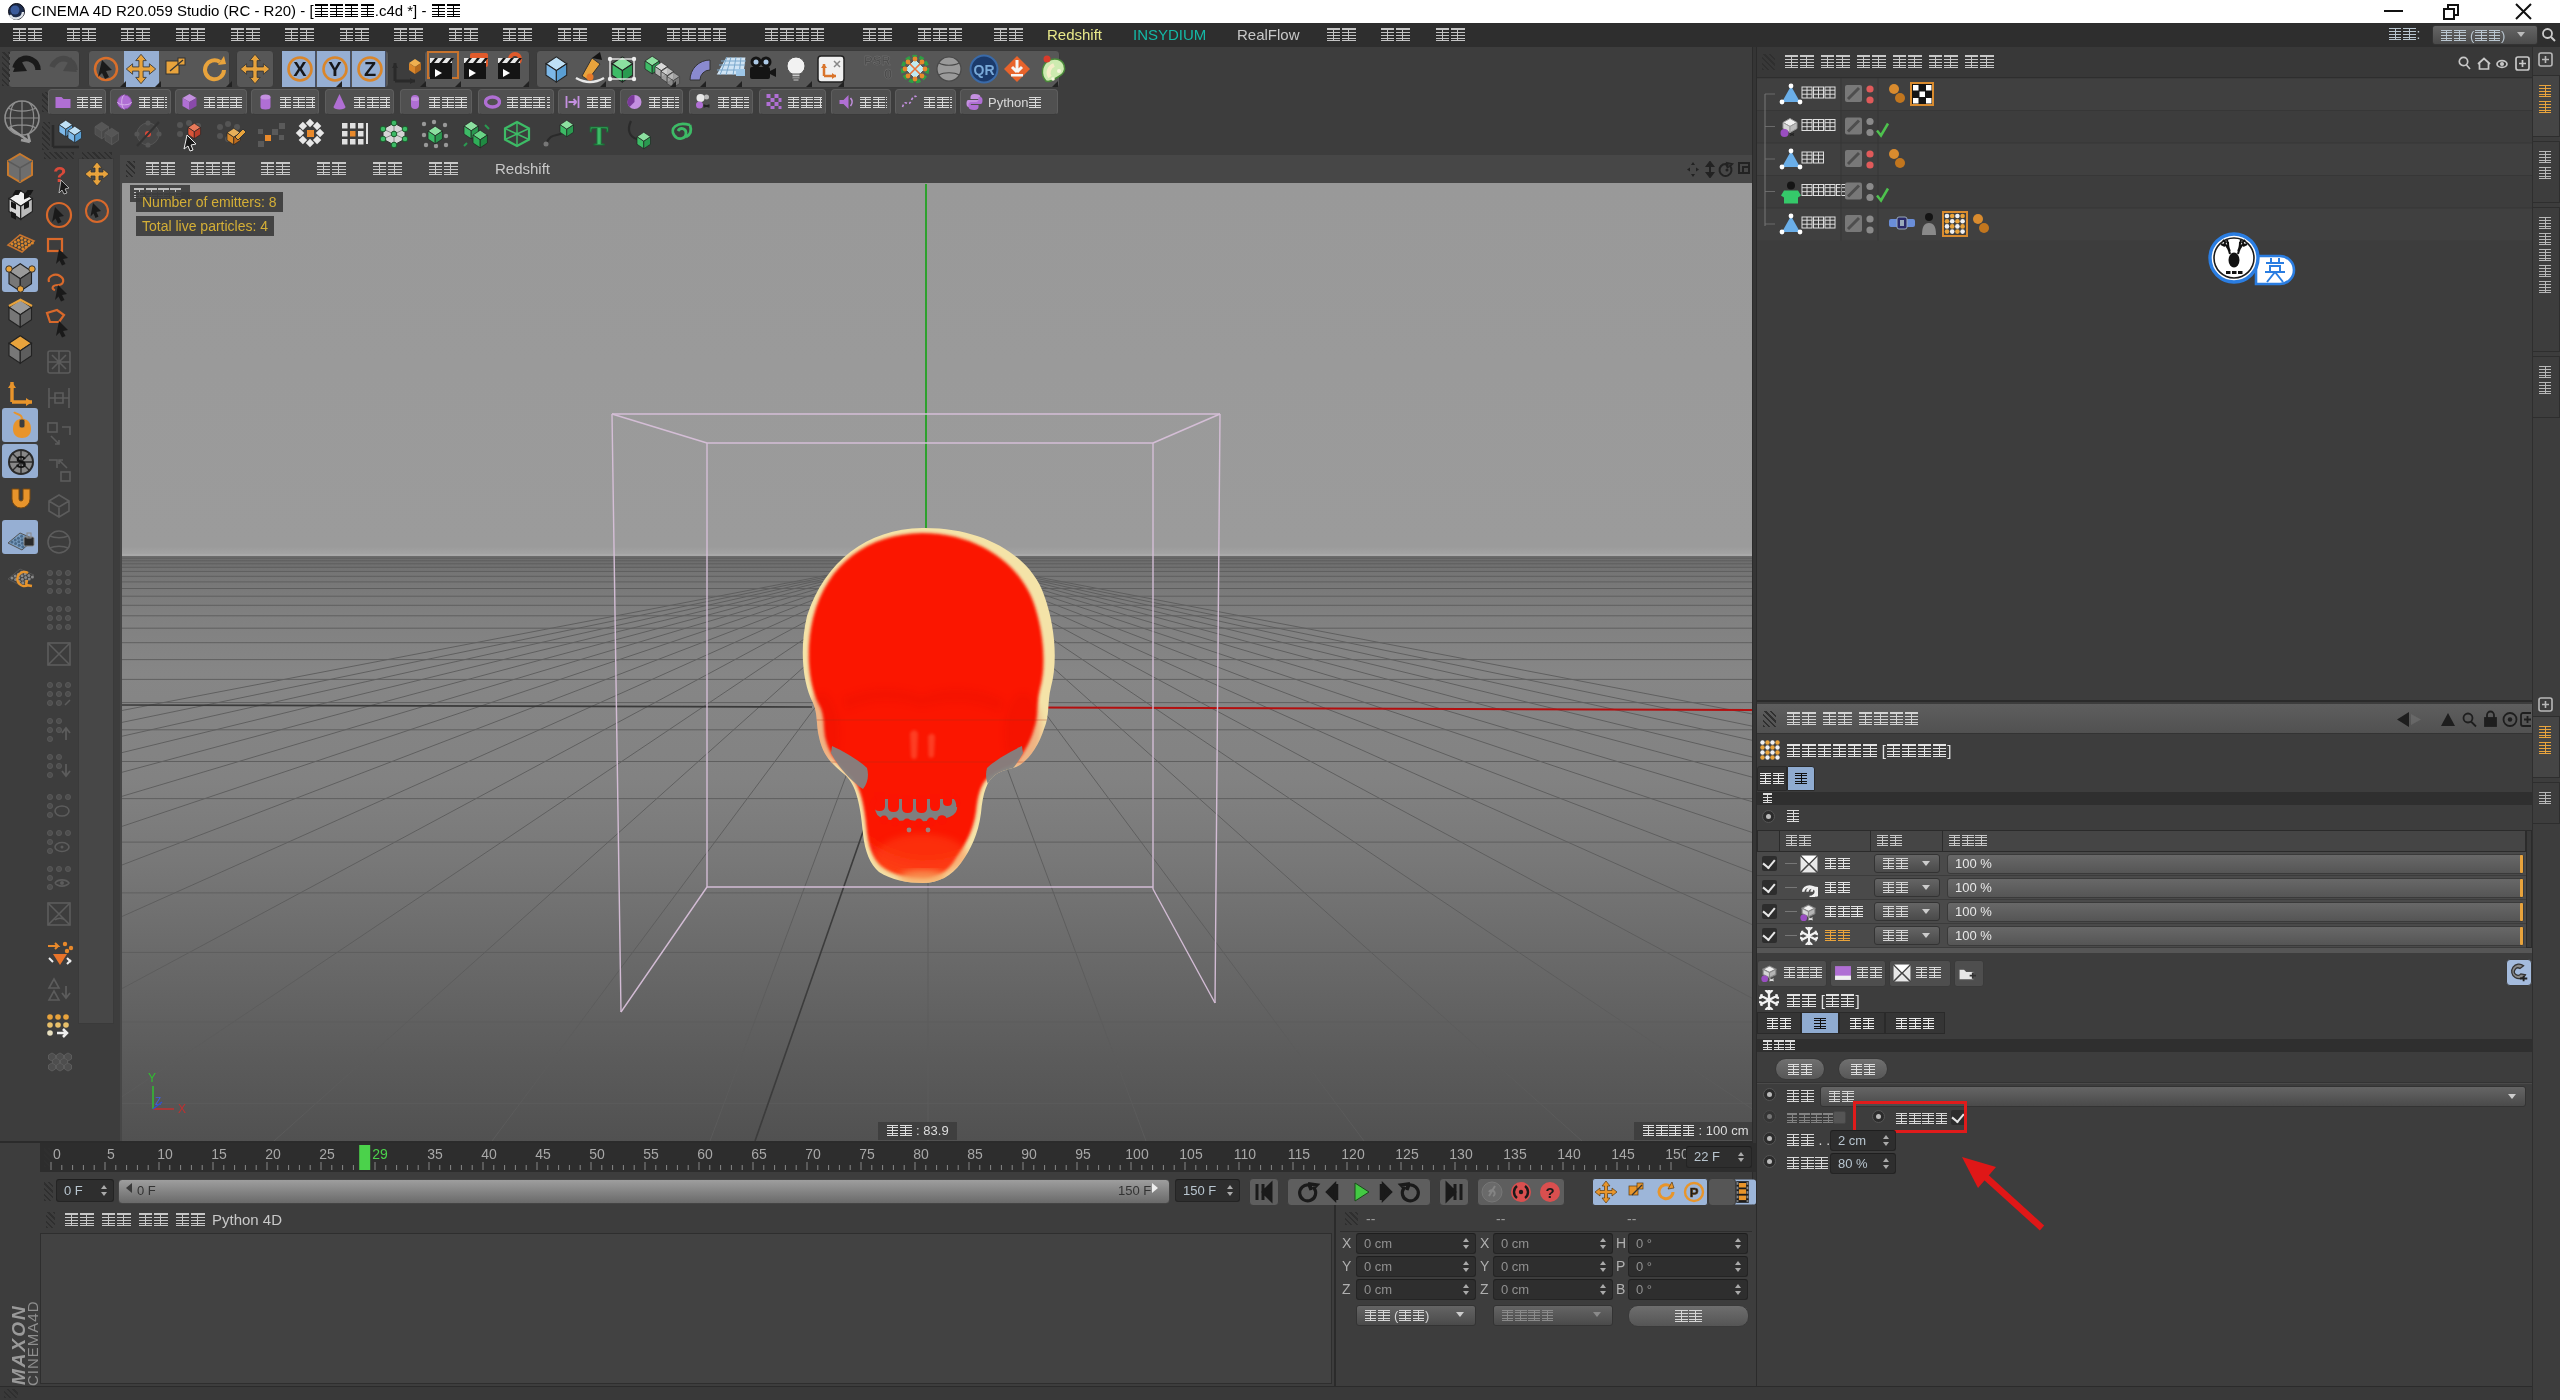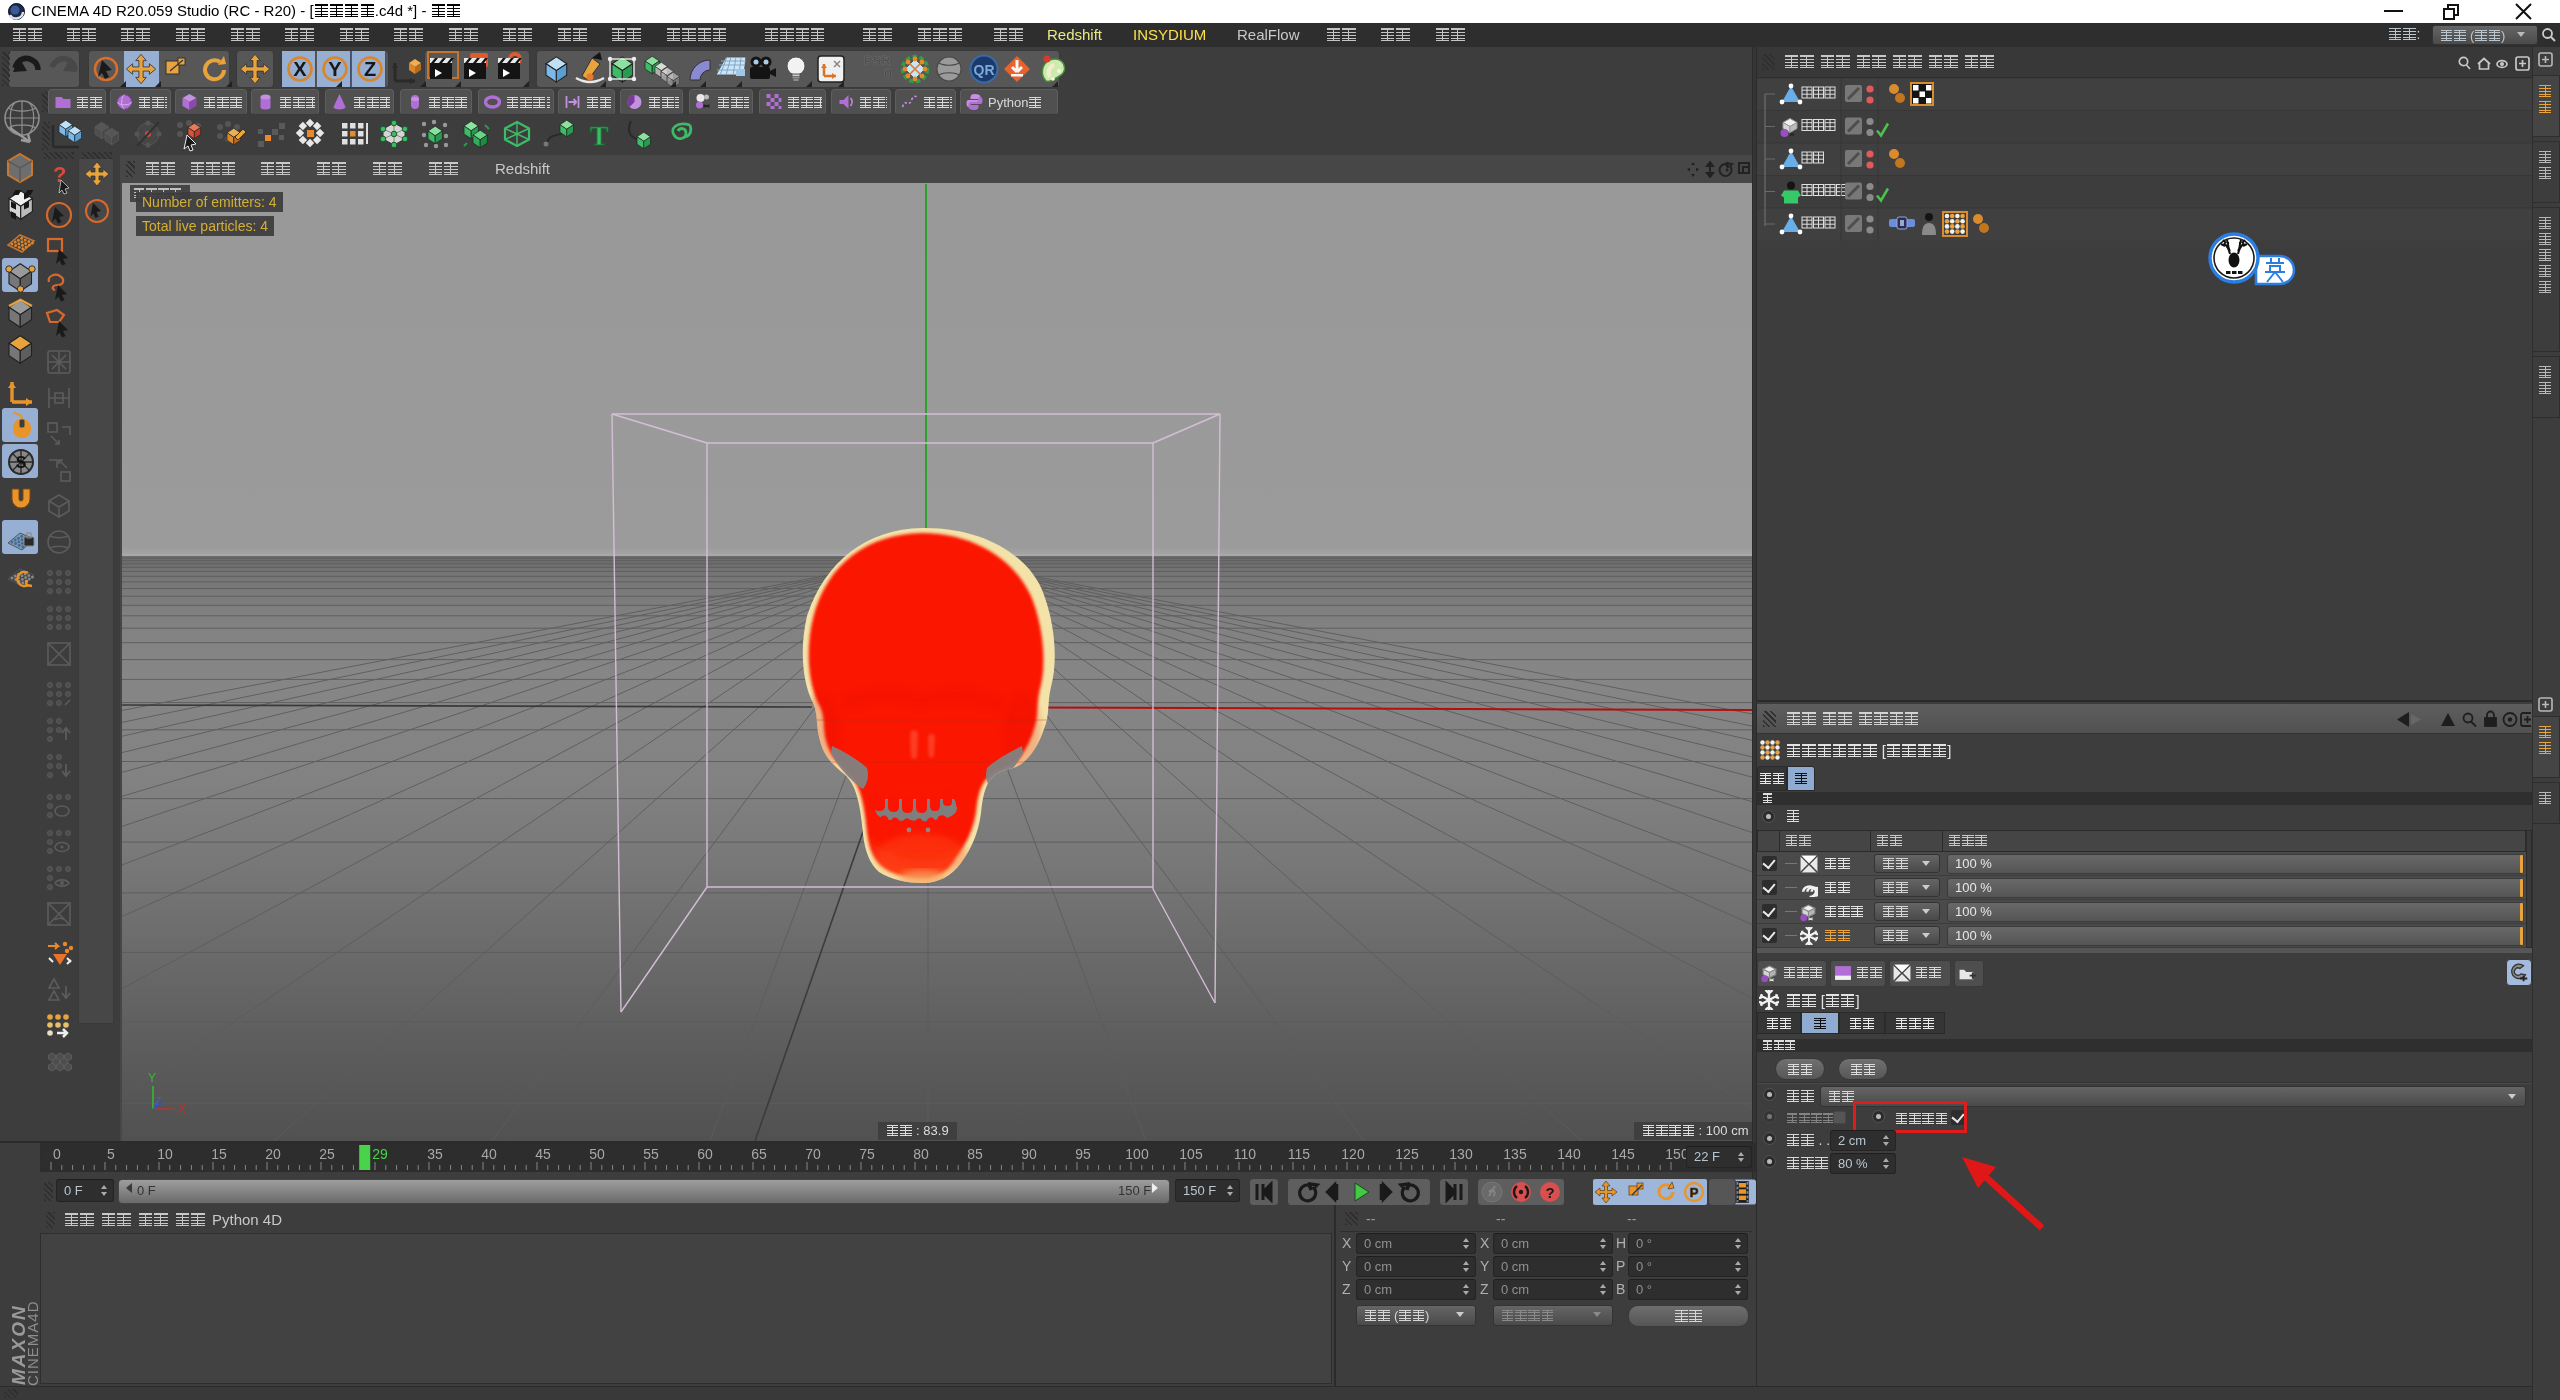--- a/index.html
+++ b/index.html
@@ -51,21 +51,21 @@
 <div class="a" style="left:448px;top:26px;font-size:15px;color:#c4c4c4"><span class="h"></span><span class="h"></span></div>
 <div class="a" style="left:502px;top:26px;font-size:15px;color:#c4c4c4"><span class="h"></span><span class="h"></span></div>
 <div class="a" style="left:557px;top:26px;font-size:15px;color:#c4c4c4"><span class="h"></span><span class="h"></span></div>
 <div class="a" style="left:611px;top:26px;font-size:15px;color:#c4c4c4"><span class="h"></span><span class="h"></span></div>
 <div class="a" style="left:666px;top:26px;font-size:15px;color:#c4c4c4"><span class="h"></span><span class="h"></span><span class="h"></span><span class="h"></span></div>
 <div class="a" style="left:764px;top:26px;font-size:15px;color:#c4c4c4"><span class="h"></span><span class="h"></span><span class="h"></span><span class="h"></span></div>
 <div class="a" style="left:862px;top:26px;font-size:15px;color:#c4c4c4"><span class="h"></span><span class="h"></span></div>
 <div class="a" style="left:917px;top:26px;font-size:15px;color:#c4c4c4"><span class="h"></span><span class="h"></span><span class="h"></span></div>
 <div class="a" style="left:993px;top:26px;font-size:15px;color:#c4c4c4"><span class="h"></span><span class="h"></span></div>
 <div class="a" style="left:1047px;top:26px;font-size:15px;color:#e9e98a">Redshift</div>
-<div class="a" style="left:1133px;top:26px;font-size:15px;color:#fde047">INSYDIUM</div>
+<div class="a" style="left:1133px;top:26px;font-size:15px;color:#14b8a6">INSYDIUM</div>
 <div class="a" style="left:1237px;top:26px;font-size:15px;color:#c8c8c8">RealFlow</div>
 <div class="a" style="left:1326px;top:26px;font-size:15px;color:#c4c4c4"><span class="h"></span><span class="h"></span></div>
 <div class="a" style="left:1380px;top:26px;font-size:15px;color:#c4c4c4"><span class="h"></span><span class="h"></span></div>
 <div class="a" style="left:1435px;top:26px;font-size:15px;color:#c4c4c4"><span class="h"></span><span class="h"></span></div>
 <div class="a" style="left:2388px;top:26px;font-size:14px;color:#b9c6d0"><span class="h"></span><span class="h"></span>:</div>
 <div class="drop" style="left:2432px;top:25px;width:106px;height:20px;color:#b9c6d0"><span class="h"></span><span class="h"></span> (<span class="h"></span><span class="h"></span>)</div>
 <div class="dar" style="left:2517px;top:32px;border-top-color:#bbb"></div>
 <svg class="a" style="left:2541px;top:27px" width="16" height="16">
     <circle cx="6.5" cy="6.5" r="4.5" fill="none" stroke="#ccc" stroke-width="1.8"></circle>
     <path d="M10 10 14 14" stroke="#ccc" stroke-width="2"></path>
@@ -996,21 +996,21 @@
     <g font-family="Liberation Sans" font-size="12">
       <text x="26" y="898" fill="#30c030">Y</text>
       <path d="M31 902 V925" stroke="#30c030" stroke-width="1.5"></path>
       <text x="33" y="921" fill="#4060e0" font-size="10">Z</text>
       <path d="M31 925 H52" stroke="#c03030" stroke-width="1.5"></path>
       <text x="56" y="929" fill="#c03030">X</text>
       <path d="M31 925 l9 -7" stroke="#3050d0" stroke-width="1.5"></path>
     </g>
   </svg>
 <div class="a" style="left:130px;top:185px;width:60px;height:17px;background:#454545;color:#c0c0c0;font-size:12px;padding:1px 3px"><span class="h"></span><span class="h"></span><span class="h"></span><span class="h"></span></div>
-<div class="a" style="left:136px;top:192px;background:rgba(60,60,60,.92);color:#d4af37;font-size:14px;padding:2px 6px">Number of emitters: 4</div>
+<div class="a" style="left:136px;top:192px;background:rgba(60,60,60,.92);color:#d4af37;font-size:14px;padding:2px 6px">Number of emitters: 8</div>
 <div class="a" style="left:136px;top:216px;background:rgba(60,60,60,.92);color:#d4af37;font-size:14px;padding:2px 6px">Total live particles: 4</div>
 <div class="a" style="left:878px;top:1122px;background:#3f3f3f;color:#ddd;font-size:13px;padding:1px 8px 2px"><span class="h"></span><span class="h"></span> : 83.9</div>
 <div class="a" style="left:1634px;top:1122px;background:#3f3f3f;color:#ddd;font-size:13px;padding:1px 8px 2px"><span class="h"></span><span class="h"></span><span class="h"></span><span class="h"></span> : 100 cm</div>
 <div class="a" style="left:0;top:1141px;width:2560px;height:2px;background:#2b2b2b"></div>
 <div class="a" style="left:1752px;top:47px;width:5px;height:1353px;background:#353535;border-left:1px solid #2b2b2b;border-right:1px solid #2b2b2b"></div>
 <div class="a" style="left:40px;top:1143px;width:1716px;height:29px;background:#2d2d2d"></div>
 <div class="a g" style="left:44px;top:1148px;width:9px;height:19px"></div>
 <svg class="a" style="left:0;top:1143px" width="1760" height="29" viewBox="0 0 1760 29">
     <g font-family="Liberation Sans" font-size="14" fill="#a8a8a8" text-anchor="middle">
       <text x="57.0" y="16">0</text>

